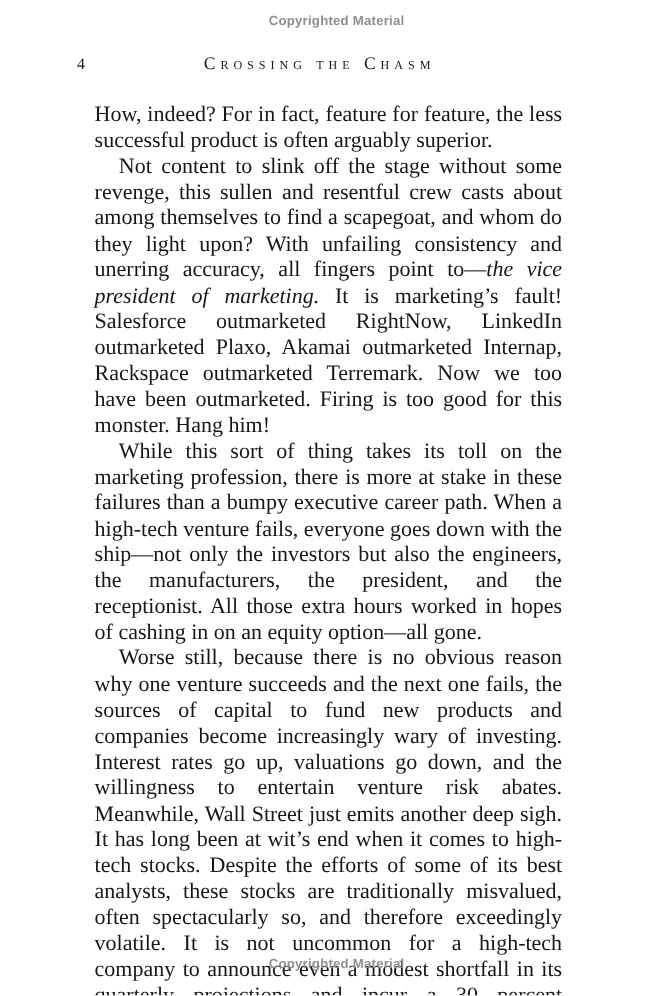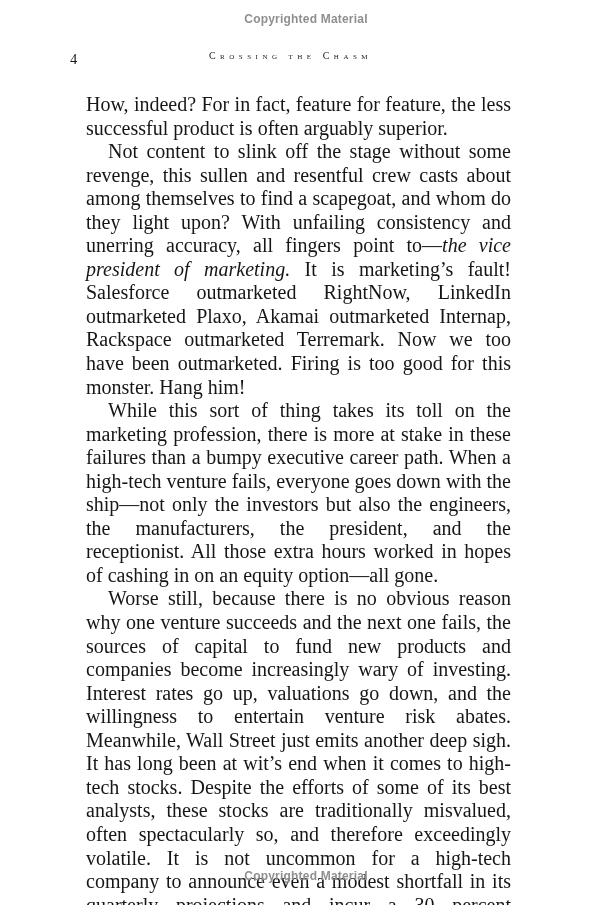--- a/index.html
+++ b/index.html
@@ -40,21 +40,21 @@
   .pagenum {
     position: absolute;
     left: 0;
     top: 1px;
     font-size: 14.5px;
     color: #1a1a1a;
   }
   .running-title {
     display: block;
     text-align: center;
-    font-size: 10px;
+    font-size: 16px;
     font-variant: small-caps;
     letter-spacing: 4.5px;
     color: #1a1a1a;
     white-space: nowrap;
   }
 
   .body-text {
     position: absolute;
     top: 93px;
     left: 86px;

